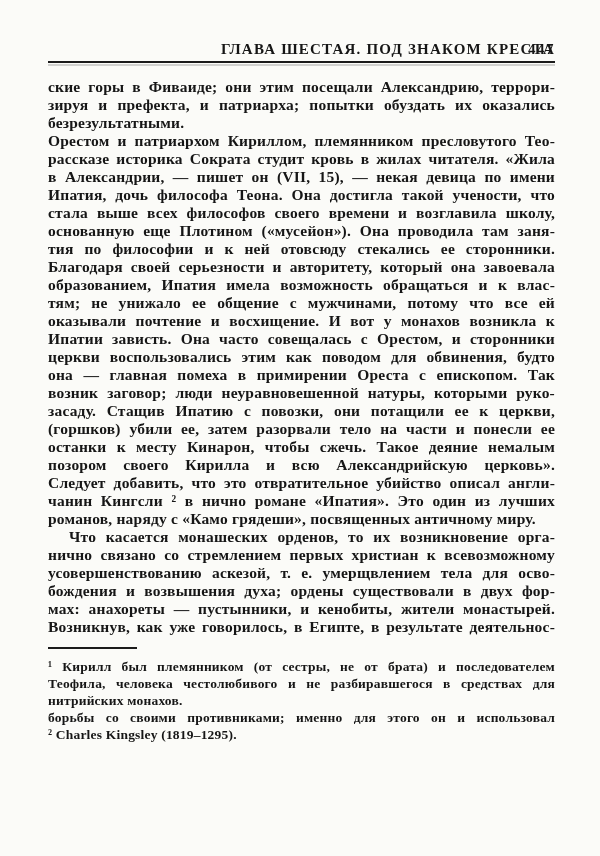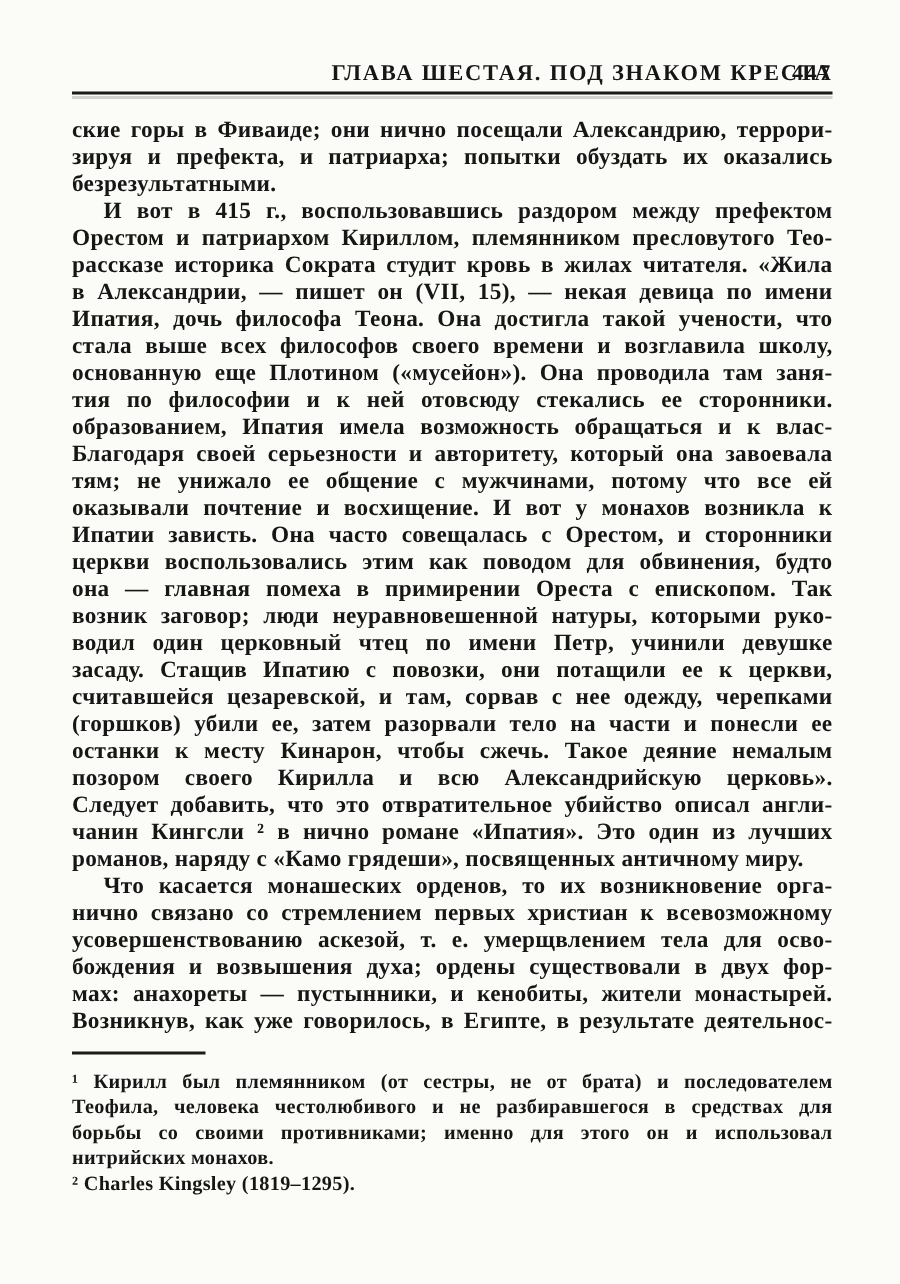--- a/index.html
+++ b/index.html
@@ -88,60 +88,57 @@
   <div class="content">
 
     <div class="running-header">
       <span>ГЛАВА ШЕСТАЯ. ПОД ЗНАКОМ КРЕСТА</span>
       <span class="pageno">447</span>
     </div>
 
     <div class="header-rule"></div>
 
     <div class="body-text">
-        <div class="tline">ские горы в Фиваиде; они нично посещали Александрию, террори-</div>
+        <div class="tline">ские горы в Фиваиде; они этим посещали Александрию, террори-</div>
         <div class="tline">зируя и префекта, и патриарха; попытки обуздать их оказались</div>
         <div class="tline flush">безрезультатными.</div>
-        <div class="tline indent">И вот в 415 г., воспользовавшись раздором между префектом</div>
         <div class="tline">Орестом и патриархом Кириллом, племянником пресловутого Тео-</div>
         <div class="tline">рассказе историка Сократа студит кровь в жилах читателя. «Жила</div>
         <div class="tline">в Александрии, — пишет он (VII, 15), — некая девица по имени</div>
         <div class="tline">Ипатия, дочь философа Теона. Она достигла такой учености, что</div>
         <div class="tline">стала выше всех философов своего времени и возглавила школу,</div>
         <div class="tline">основанную еще Плотином («мусейон»). Она проводила там заня-</div>
         <div class="tline">тия по философии и к ней отовсюду стекались ее сторонники.</div>
+        <div class="tline">Благодаря своей серьезности и авторитету, который она завоевала</div>
         <div class="tline">образованием, Ипатия имела возможность обращаться и к влас-</div>
-        <div class="tline">Благодаря своей серьезности и авторитету, который она завоевала</div>
         <div class="tline">тям; не унижало ее общение с мужчинами, потому что все ей</div>
         <div class="tline">оказывали почтение и восхищение. И вот у монахов возникла к</div>
         <div class="tline">Ипатии зависть. Она часто совещалась с Орестом, и сторонники</div>
         <div class="tline">церкви воспользовались этим как поводом для обвинения, будто</div>
         <div class="tline">она — главная помеха в примирении Ореста с епископом. Так</div>
         <div class="tline">возник заговор; люди неуравновешенной натуры, которыми руко-</div>
-        <div class="tline">водил один церковный чтец по имени Петр, учинили девушке</div>
         <div class="tline">засаду. Стащив Ипатию с повозки, они потащили ее к церкви,</div>
-        <div class="tline">считавшейся цезаревской, и там, сорвав с нее одежду, черепками</div>
         <div class="tline">(горшков) убили ее, затем разорвали тело на части и понесли ее</div>
         <div class="tline">останки к месту Кинарон, чтобы сжечь. Такое деяние немалым</div>
         <div class="tline">позором своего Кирилла и всю Александрийскую церковь».</div>
         <div class="tline">Следует добавить, что это отвратительное убийство описал англи-</div>
         <div class="tline">чанин Кингсли ² в нично романе «Ипатия». Это один из лучших</div>
         <div class="tline flush">романов, наряду с «Камо грядеши», посвященных античному миру.</div>
         <div class="tline indent">Что касается монашеских орденов, то их возникновение орга-</div>
         <div class="tline">нично связано со стремлением первых христиан к всевозможному</div>
         <div class="tline">усовершенствованию аскезой, т. е. умерщвлением тела для осво-</div>
         <div class="tline">бождения и возвышения духа; ордены существовали в двух фор-</div>
         <div class="tline">мах: анахореты — пустынники, и кенобиты, жители монастырей.</div>
         <div class="tline">Возникнув, как уже говорилось, в Египте, в результате деятельнос-</div>
       </div>
 
     <div class="footnote-rule"></div>
 
     <div class="footnotes">
         <div class="tline">¹ Кирилл был племянником (от сестры, не от брата) и последователем</div>
         <div class="tline">Теофила, человека честолюбивого и не разбиравшегося в средствах для</div>
+        <div class="tline flush">нитрийских монахов.</div>
         <div class="tline">борьбы со своими противниками; именно для этого он и использовал</div>
-        <div class="tline flush">нитрийских монахов.</div>
         <div class="tline flush">² Charles Kingsley (1819–1295).</div>
       </div>
 
   </div>
 </div>
 
 </body></html>

